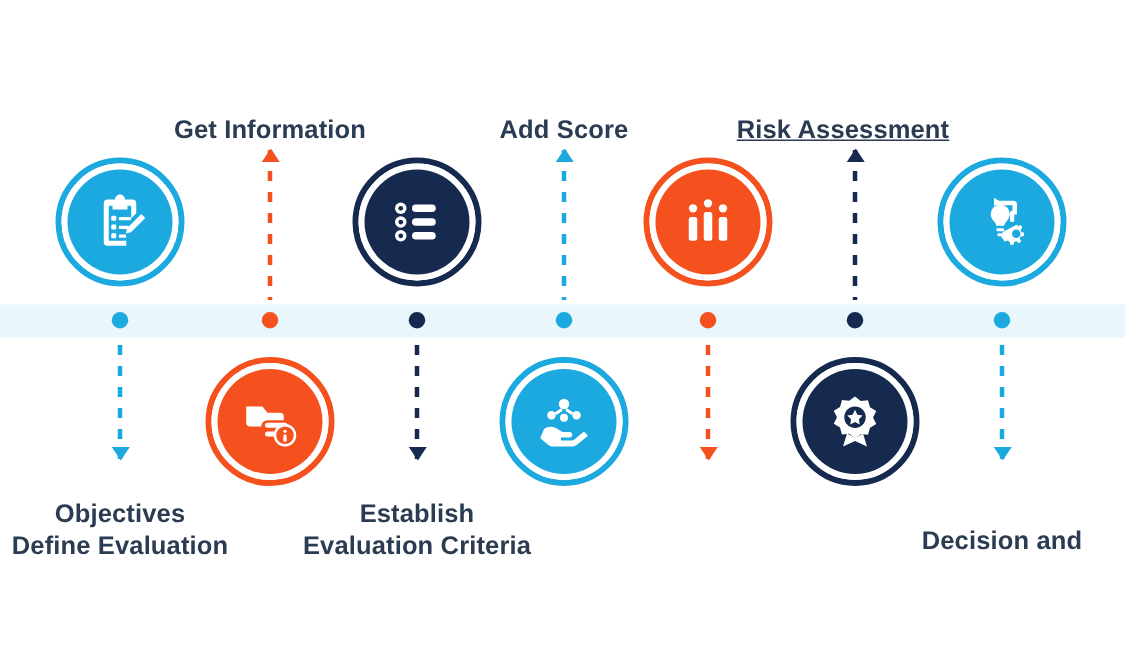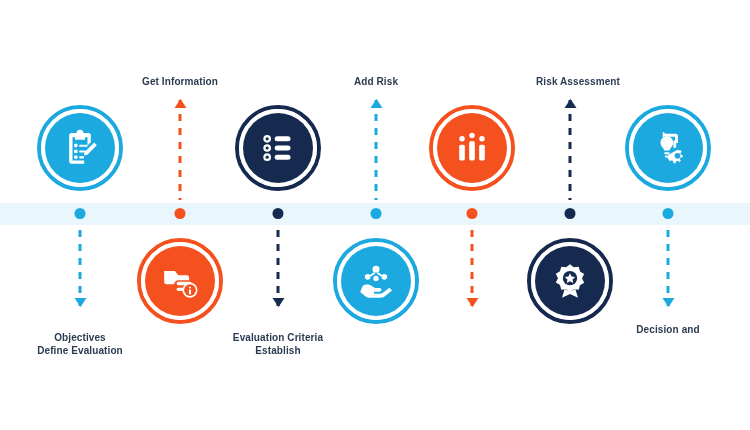--- a/index.html
+++ b/index.html
@@ -93,21 +93,21 @@
     border-right: 6px solid transparent;
   }
   .connector.up .head    { top: -1px;    border-bottom: 9px solid currentColor; }
   .connector.down .head  { bottom: -1px; border-top: 9px solid currentColor; }
 
   
   .caption {
     position: absolute;
     transform: translateX(-50%);
     text-align: center;
-    font-size: 10px;
+    font-size: 17px;
     font-weight: bold;
     line-height: 1.25;
     color: #2b3b52;
     letter-spacing: .1px;
     width: 160px;
     z-index: 4;
   }
   .caption.top { }
   .caption.bottom { }
 
@@ -230,26 +230,26 @@
   </div>
 
   <div class="dot" style="left:278px; background:#152A4E;"></div>
 
   <div class="connector down" style="left:278px; top:230px; height:76px; color:#152A4E;">
     <span class="shaft" style="background:repeating-linear-gradient(to bottom,#152A4E 0 7px,transparent 7px 14px);"></span>
     <span class="head" style="border-top-color:#152A4E;"></span>
   </div>
 
   <div class="caption bottom" style="left:278px; top:332px;">
+    <div>Establish</div>
     <div>Evaluation Criteria</div>
-    <div>Establish</div>
   </div>
 
   <div class="caption top" style="left:376px; top:76px;">
-    <div>Add Risk</div>
+    <div>Add Score</div>
   </div>
 
   <div class="connector up" style="left:376px; top:100px; height:100px; color:#1CA9E0;">
     <span class="shaft" style="background:repeating-linear-gradient(to bottom,#1CA9E0 0 7px,transparent 7px 14px);"></span>
     <span class="head" style="border-bottom-color:#1CA9E0;"></span>
   </div>
 
   <div class="dot" style="left:376px; background:#1CA9E0;"></div>
 
   <div class="badge" style="left:376px; top:238px; color:#1CA9E0;">
@@ -285,21 +285,21 @@
   </div>
 
   <div class="dot" style="left:472px; background:#F4511E;"></div>
 
   <div class="connector down" style="left:472px; top:230px; height:76px; color:#F4511E;">
     <span class="shaft" style="background:repeating-linear-gradient(to bottom,#F4511E 0 7px,transparent 7px 14px);"></span>
     <span class="head" style="border-top-color:#F4511E;"></span>
   </div>
 
 
-  <div class="caption top" style="left:578px; top:76px;">
+  <div class="caption top" style="left:562px; top:76px;text-decoration:underline;">
     <div>Risk Assessment</div>
   </div>
 
   <div class="connector up" style="left:570px; top:100px; height:100px; color:#152A4E;">
     <span class="shaft" style="background:repeating-linear-gradient(to bottom,#152A4E 0 7px,transparent 7px 14px);"></span>
     <span class="head" style="border-bottom-color:#152A4E;"></span>
   </div>
 
   <div class="dot" style="left:570px; background:#152A4E;"></div>
 
@@ -335,18 +335,18 @@
     </span>
   </div>
 
   <div class="dot" style="left:668px; background:#1CA9E0;"></div>
 
   <div class="connector down" style="left:668px; top:230px; height:76px; color:#1CA9E0;">
     <span class="shaft" style="background:repeating-linear-gradient(to bottom,#1CA9E0 0 7px,transparent 7px 14px);"></span>
     <span class="head" style="border-top-color:#1CA9E0;"></span>
   </div>
 
-  <div class="caption bottom" style="left:668px; top:324px;">
+  <div class="caption bottom" style="left:668px; top:350px;">
     <div>Decision and</div>
   </div>
 
 
 </div>
 
 </body></html>

